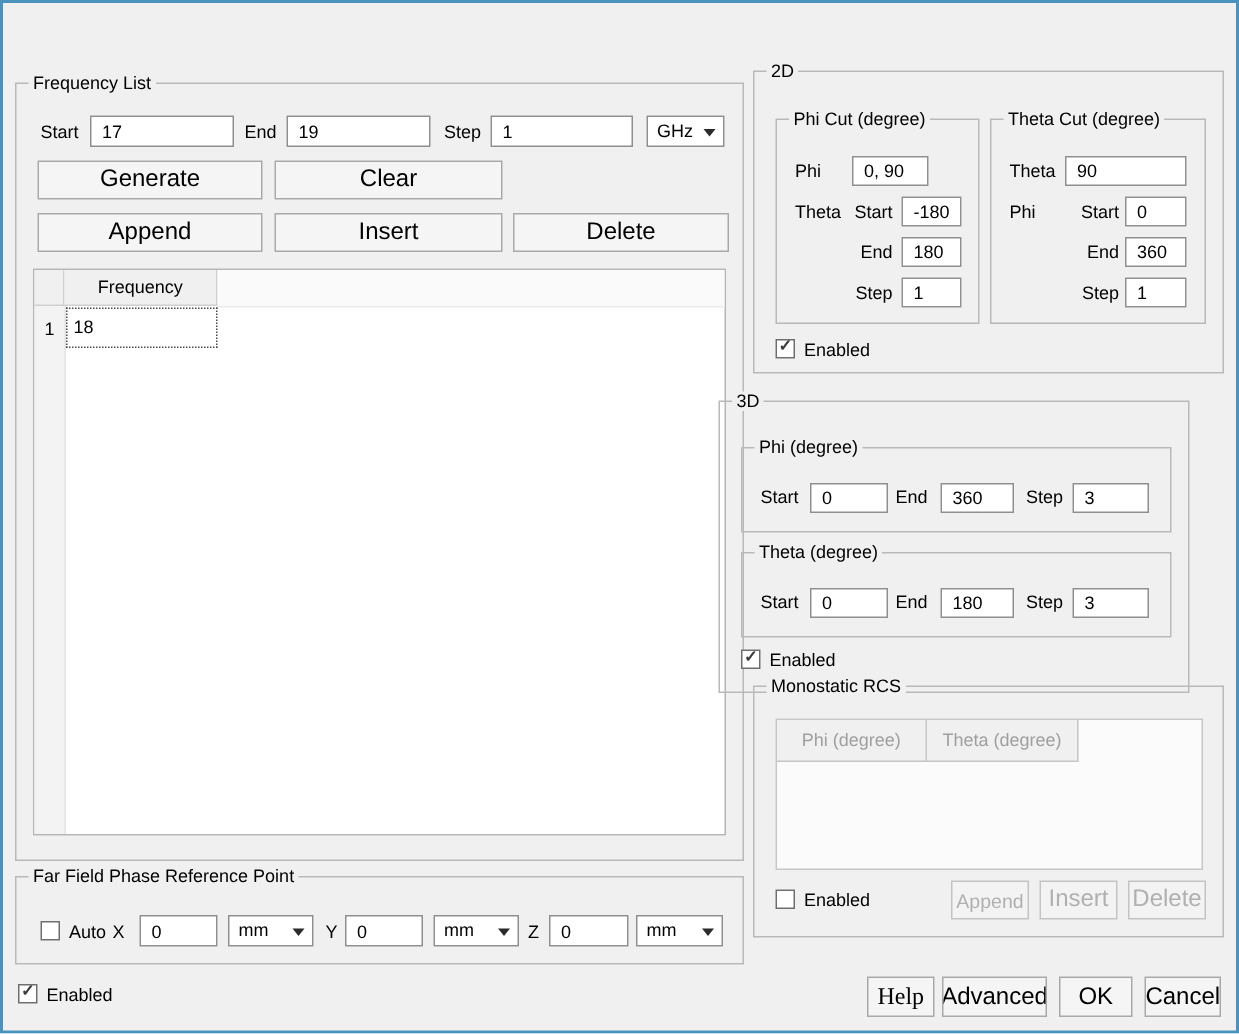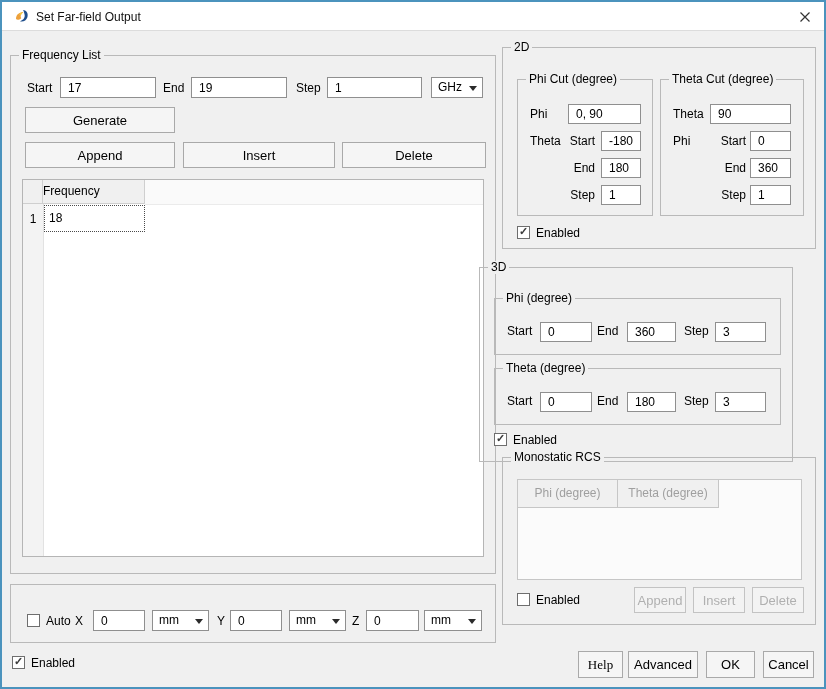--- a/index.html
+++ b/index.html
@@ -12,87 +12,74 @@
   .appicon{position:absolute;left:12px;top:6px;width:16px;height:16px;}
   .title{position:absolute;left:34px;top:8px;font-size:12px;color:#111;}
   .closebtn{position:absolute;right:12px;top:8px;width:14px;height:14px;display:flex;align-items:center;justify-content:center;cursor:default;}
   .grp{position:absolute;border:1px solid #b9b9b9;}
   .lbl{position:absolute;top:-7px;left:8px;background:#f0f0f0;padding:0 3px;line-height:13px;white-space:nowrap;}
   .t{position:absolute;line-height:13px;white-space:nowrap;}
   .ra{text-align:right;}
   input.box{position:absolute;box-sizing:border-box;border:1px solid #8f8f8f;background:#fff;
     font-family:Liberation Sans, sans-serif;font-size:12px;padding:0 7px;color:#000;outline:none;}
   .btn{position:absolute;box-sizing:border-box;background:#f5f5f5;border:1px solid #a9a9a9;
-    display:flex;align-items:center;justify-content:center;font-size:13px;white-space:nowrap;overflow:hidden;cursor:default;}
+    display:flex;align-items:center;justify-content:center;font-size:16px;white-space:nowrap;overflow:hidden;cursor:default;}
   .btn.disabled{color:#b0b0b0;border-color:#c3c3c3;background:#f3f3f3;}
   .combo{position:absolute;box-sizing:border-box;border:1px solid #8f8f8f;background:#fff;}
   .combo .ctxt{position:absolute;left:6px;top:3px;line-height:13px;}
   .combo .arr{position:absolute;right:5px;top:8px;width:0;height:0;
     border-left:4px solid transparent;border-right:4px solid transparent;border-top:5px solid #2b2b2b;}
   .cb{position:absolute;width:13px;height:13px;box-sizing:border-box;border:1px solid #6e6e6e;background:#fff;}
   .cb .check{position:absolute;left:1px;top:-2px;font-size:11px;color:#3c3c3c;font-weight:bold;line-height:13px;}
   .ftable{position:absolute;background:#fff;border:1px solid #b5b5b5;box-sizing:border-box;}
   .ft-rowcol{position:absolute;left:0;top:24px;bottom:0;width:20px;background:#f3f3f3;border-right:1px solid #e2e2e2;}
   .ft-corner{position:absolute;left:0;top:0;width:20px;height:24px;background:#f0f0f0;border-right:1px solid #cfcfcf;border-bottom:1px solid #cfcfcf;box-sizing:border-box;}
-  .ft-hdr{position:absolute;left:20px;top:0;width:102px;height:24px;background:#f0f0f0;border-right:1px solid #cfcfcf;border-bottom:1px solid #cfcfcf;box-sizing:border-box;line-height:23px;}
+  .ft-hdr{position:absolute;left:20px;top:0;width:102px;height:24px;background:#f0f0f0;border-right:1px solid #cfcfcf;border-bottom:1px solid #cfcfcf;box-sizing:border-box;text-align:center;line-height:23px;}
   .ft-hdr-rest{position:absolute;left:122px;top:0;right:0;height:24px;background:#fafafa;border-bottom:1px solid #ebebeb;}
   .ft-rownum{position:absolute;left:0;top:26px;width:20px;height:26px;text-align:center;line-height:26px;}
   .ft-cell-edit{position:absolute;left:21px;top:25px;width:101px;height:27px;box-sizing:border-box;border:1px dotted #4a4a4a;background:#fff;line-height:25px;padding-left:4px;}
   .mtable{position:absolute;background:#fbfbfb;border:1px solid #c6c6c6;box-sizing:border-box;}
   .mt-hdr{position:absolute;top:0;height:28px;background:#f0f0f0;border-right:1px solid #c6c6c6;border-bottom:1px solid #c6c6c6;box-sizing:border-box;text-align:center;line-height:27px;color:#9f9f9f;}
 </style>
 </head>
 <body>
 
 <div class="win">
 
-  <div class="titlebar">
-    <span class="appicon">
-      <svg width="16" height="16" viewBox="0 0 16 16">
-        <path d="M2 11 C2 6 6 4 9.5 4 C6.5 6 6.2 8.3 7.2 10.2 C5.2 12 3.1 12.2 2 11 Z" fill="#eda13c"></path>
-        <path d="M9 2 C13 2 14.4 6 13.4 9.2 C12.4 12.3 9.3 14.2 6 13.3 C9.3 12 11.2 9.8 10.6 6.8 C10.2 4.4 9.6 3 9 2 Z" fill="#1f4e8c"></path>
-        <path d="M5 6.5 C5.8 5.2 7.3 4.4 9 4.4 C7.4 5.6 6.9 6.8 6.9 6.8 Z" fill="#f6d23c"></path>
-      </svg>
-    </span>
-    <span class="title">Set Far-field Output</span>
-    <span class="closebtn">
-      <svg width="12" height="12" viewBox="0 0 12 12">
-        <path d="M1.5 1.5 L10.5 10.5 M10.5 1.5 L1.5 10.5" stroke="#333" stroke-width="1.2" fill="none"></path>
-      </svg>
-    </span>
-  </div>
 
   <div class="grp" style="left:10px;top:55px;width:484px;height:517px;">
     <span class="lbl">Frequency List</span>
     <span class="t" style="left:16px;top:26px;">Start</span>
     <input class="box" style="left: 49px; top: 21px; width: 96px; height: 21px;" value="17">
     <span class="t" style="left:152px;top:26px;">End</span>
     <input class="box" style="left: 180px; top: 21px; width: 96px; height: 21px;" value="19">
     <span class="t" style="left:285px;top:26px;">Step</span>
     <input class="box" style="left: 316px; top: 21px; width: 95px; height: 21px;" value="1">
     <div class="combo" style="left:420px;top:21px;width:52px;height:21px;">
       <span class="ctxt">GHz</span>
       <span class="arr"></span>
     </div>
     <div class="btn" style="left:14px;top:51px;width:150px;height:26px;">Generate</div>
+    <div class="btn" style="left:172px;top:51px;width:152px;height:26px;">Clear</div>
     <div class="btn" style="left:14px;top:86px;width:150px;height:26px;">Append</div>
     <div class="btn" style="left:172px;top:86px;width:152px;height:26px;">Insert</div>
     <div class="btn" style="left:331px;top:86px;width:144px;height:26px;">Delete</div>
 
     <div class="ftable" style="left:11px;top:123px;width:462px;height:378px;">
       <div class="ft-rowcol"></div>
       <div class="ft-corner"></div>
       <div class="ft-hdr">Frequency</div>
       <div class="ft-hdr-rest"></div>
       <div class="ft-rownum">1</div>
       <div class="ft-cell-edit">18</div>
     </div>
   </div>
 
   <div class="grp" style="left:10px;top:584px;width:484px;height:57px;">
+    <span class="lbl">Far Field Phase Reference Point</span>
     <span class="cb" style="left:16px;top:29px;"></span>
     <span class="t" style="left:35px;top:30px;">Auto</span>
     <span class="t" style="left:64px;top:30px;">X</span>
     <input class="box" style="left: 82px; top: 25px; width: 52px; height: 21px;" value="0">
     <div class="combo" style="left:141px;top:25px;width:57px;height:21px;">
       <span class="ctxt">mm</span>
       <span class="arr"></span>
     </div>
     <span class="t" style="left:206px;top:30px;">Y</span>
     <input class="box" style="left: 219px; top: 25px; width: 52px; height: 21px;" value="0">
@@ -107,21 +94,21 @@
       <span class="arr"></span>
     </div>
   </div>
 
   <div class="grp" style="left:502px;top:47px;width:312px;height:200px;">
     <span class="lbl">2D</span>
 
     <div class="grp" style="left:14px;top:31px;width:134px;height:135px;">
       <span class="lbl">Phi Cut (degree)</span>
       <span class="t" style="left:12px;top:28px;">Phi</span>
-      <input class="box" style="left: 50px; top: 24px; width: 73px; height: 20px;" value="0, 90">
+      <input class="box" style="left: 50px; top: 24px; width: 51px; height: 20px;" value="0, 90">
       <span class="t" style="left:12px;top:55px;">Theta</span>
       <span class="t ra" style="left:40px;top:55px;width:37px;">Start</span>
       <input class="box" style="left: 83px; top: 51px; width: 40px; height: 20px;" value="-180">
       <span class="t ra" style="left:40px;top:82px;width:37px;">End</span>
       <input class="box" style="left: 83px; top: 78px; width: 40px; height: 20px;" value="180">
       <span class="t ra" style="left:40px;top:109px;width:37px;">Step</span>
       <input class="box" style="left: 83px; top: 105px; width: 40px; height: 20px;" value="1">
     </div>
 
     <div class="grp" style="left:157px;top:31px;width:142px;height:135px;">

